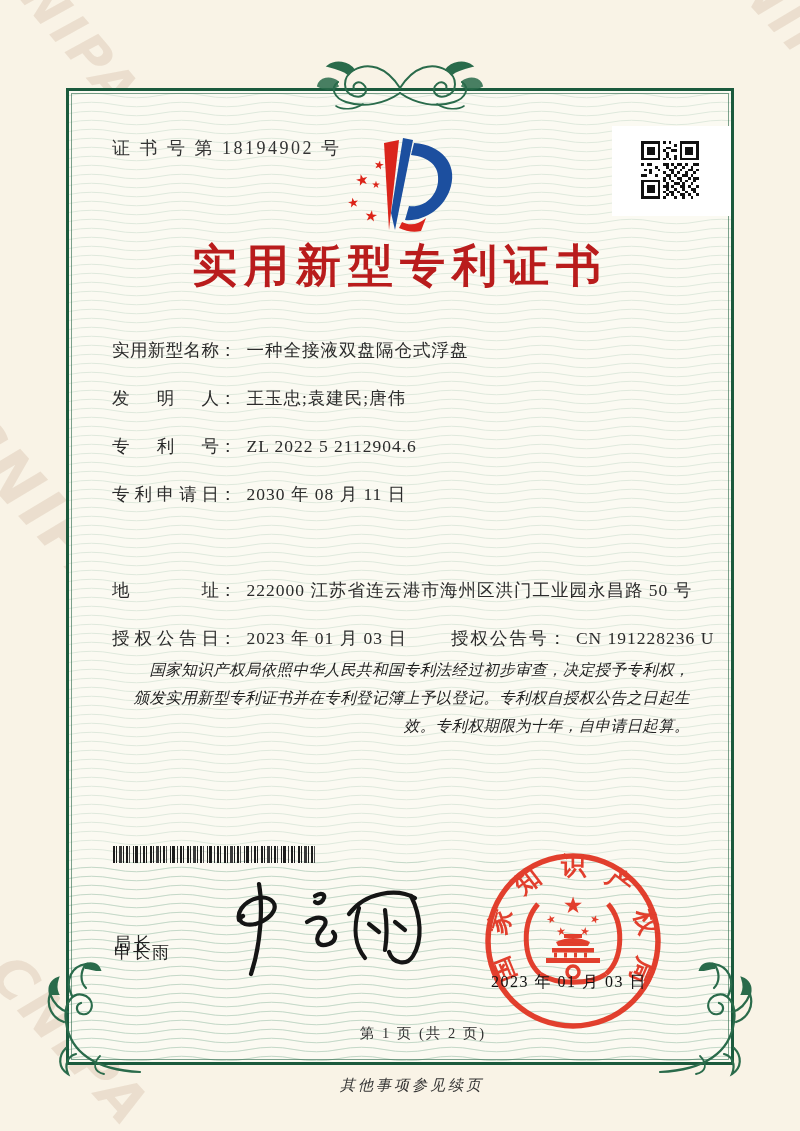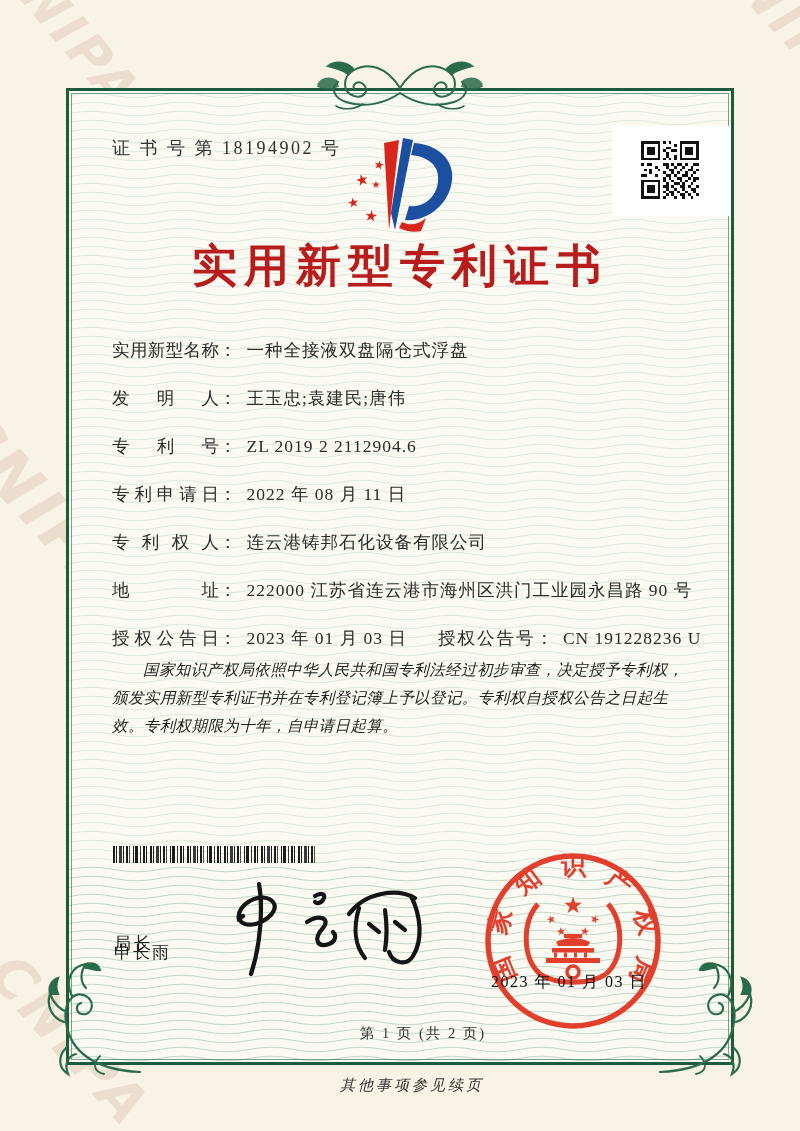--- a/index.html
+++ b/index.html
@@ -14,25 +14,25 @@
   .waves{position:absolute;inset:0;width:100%;height:100%;}
   .content{position:absolute;inset:0;z-index:3;}
   .cert-no{position:absolute;left:112px;top:136px;font-size:18px;letter-spacing:2.5px;color:#333;}
   .qr-patch{position:absolute;left:612px;top:126px;width:119px;height:90px;background:#fff;}
   .logo{position:absolute;left:338px;top:136px;}
   .title{position:absolute;left:66px;top:236px;width:668px;text-align:center;
          font-size:45px;font-weight:700;letter-spacing:7px;color:#b91c1c;}
   .row{position:absolute;left:112px;width:590px;font-size:17.5px;color:#2b2b2b;white-space:nowrap;}
   .flabel{display:inline-block;width:107px;text-align:justify;text-align-last:justify;}
   .fcolon{display:inline-block;margin-right:10px;}
-  .flabel2{display:inline-block;margin-left:31px;letter-spacing:2px;}
+  .flabel2{display:inline-block;margin-left:44px;letter-spacing:2px;}
   .fvalue{letter-spacing:1px;}
   .paras{position:absolute;left:112px;top:656px;width:578px;font-size:15.5px;
          line-height:1.82;font-style:italic;color:#222;letter-spacing:.4px;}
-  .paras p{margin:0;text-indent:2em;}
+  .paras p{margin:0;text-indent:2em;text-align:right;}
   .barcode{position:absolute;left:113px;top:846px;width:205px;height:17px;
     background:repeating-linear-gradient(90deg,
       #1c1c1c 0 2px,transparent 2px 3px,#1c1c1c 3px 4px,transparent 4px 6px,
       #3a3a3a 6px 9px,transparent 9px 10px,#1c1c1c 10px 11px,transparent 11px 13px,
       #1c1c1c 13px 15px,transparent 15px 16px,#4a4a4a 16px 17px,transparent 17px 20px,
       #1c1c1c 20px 21px,transparent 21px 22px,#1c1c1c 22px 25px,transparent 25px 27px,
       #333 27px 28px,transparent 28px 30px,#1c1c1c 30px 32px,transparent 32px 33px,
       #1c1c1c 33px 34px,transparent 34px 37px);}
   .officer-title{position:absolute;left:114px;top:903px;font-size:17px;
          font-family:"Liberation Sans","DejaVu Sans",sans-serif;color:#222;letter-spacing:3px;margin-top:29px;}
@@ -218,30 +218,27 @@
 
   <div class="title">实用新型专利证书</div>
 
   <div class="row" style="top:338px">
     <span class="flabel">实用新型名称</span><span class="fcolon">：</span><span class="fvalue">一种全接液双盘隔仓式浮盘</span>
   </div>
   <div class="row" style="top:386px">
     <span class="flabel">发明人</span><span class="fcolon">：</span><span class="fvalue">王玉忠;袁建民;唐伟</span>
   </div>
   <div class="row" style="top:434px">
-    <span class="flabel">专利号</span><span class="fcolon">：</span><span class="fvalue">ZL 2019 2 2112904.6</span>
+    <span class="flabel">专利号</span><span class="fcolon">：</span><span class="fvalue">ZL 2022 5 2112904.6</span>
   </div>
   <div class="row" style="top:482px">
-    <span class="flabel">专利申请日</span><span class="fcolon">：</span><span class="fvalue">2022 年 08 月 11 日</span>
-  </div>
-  <div class="row" style="top:530px">
-    <span class="flabel">专利权人</span><span class="fcolon">：</span><span class="fvalue">连云港铸邦石化设备有限公司</span>
+    <span class="flabel">专利申请日</span><span class="fcolon">：</span><span class="fvalue">2030 年 08 月 11 日</span>
   </div>
   <div class="row" style="top:578px">
-    <span class="flabel">地址</span><span class="fcolon">：</span><span class="fvalue">222000  江苏省连云港市海州区洪门工业园永昌路 90 号</span>
+    <span class="flabel">地址</span><span class="fcolon">：</span><span class="fvalue">222000  江苏省连云港市海州区洪门工业园永昌路 50 号</span>
   </div>
   <div class="row" style="top:626px">
     <span class="flabel">授权公告日</span><span class="fcolon">：</span><span class="fvalue">2023 年 01 月 03 日</span><span class="flabel2">授权公告号</span><span class="fcolon">：</span><span class="fvalue">CN 191228236 U</span>
   </div>
 
   <div class="paras">
     <p>国家知识产权局依照中华人民共和国专利法经过初步审查，决定授予专利权，颁发实用新型专利证书并在专利登记簿上予以登记。专利权自授权公告之日起生效。专利权期限为十年，自申请日起算。</p>
   </div>
 
   <div class="barcode"></div>

